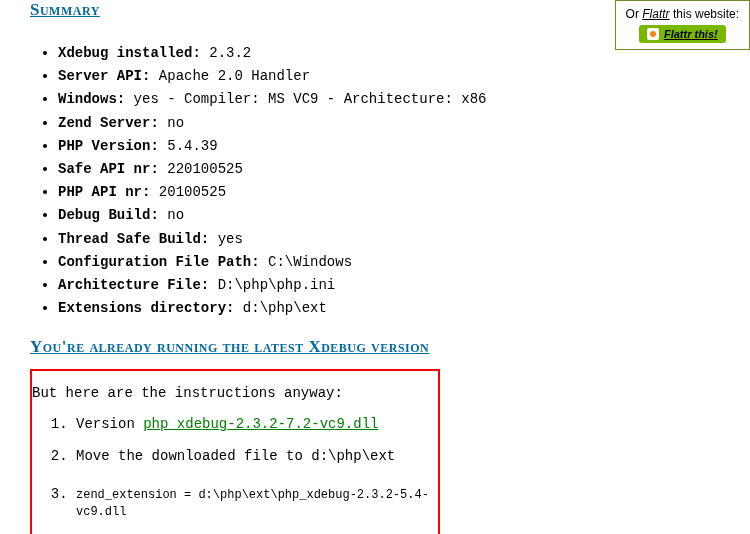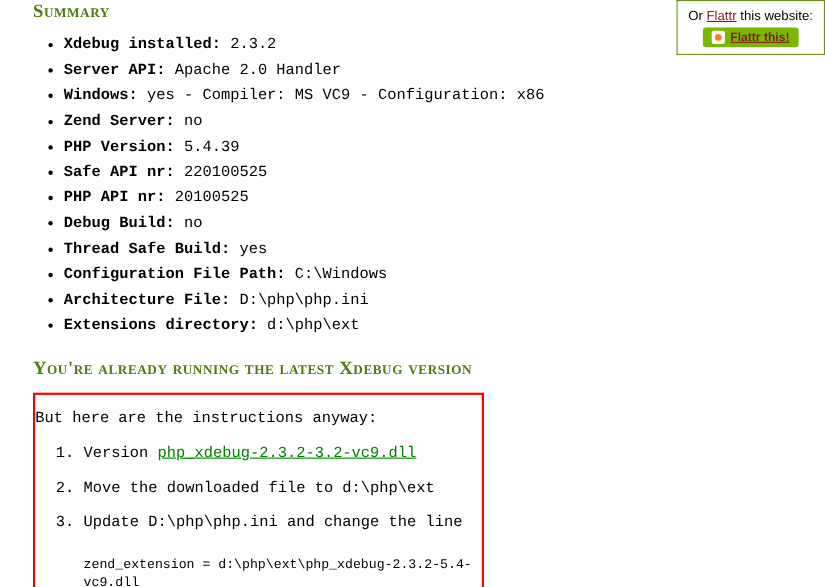--- a/index.html
+++ b/index.html
@@ -20,22 +20,23 @@
       right: 0px;
       top: 0px;
       border: 1px solid #6b8e23;
       padding: 6px 10px;
       font-family: Verdana, sans-serif;
       font-size: 12px;
       text-align: center;
       background: white;
     }
     .flattr-box a {
-      color: #7f1d1d;
+      color: #000000;
       text-decoration: underline;
+      font-style: italic;
     }
     .flattr-button {
       display: inline-flex;
       align-items: center;
       margin-top: 4px;
       background: #7ab800;
       color: white;
       font-size: 11px;
       padding: 3px 8px;
       border-radius: 3px;
@@ -59,31 +60,32 @@
       width: 6px;
       height: 6px;
       background: #f58220;
       border-radius: 50%;
       left: 3px;
       top: 3px;
     }
     h2 {
       font-family: Georgia, serif;
       font-variant: small-caps;
-      color: #4d7c0f;
+      color: #0369a1;
       font-weight: bold;
       letter-spacing: 0.5px;
       font-size: 17px;
       margin-top: 0;
       margin-bottom: 10px;
+      text-decoration: underline;
     }
     ul.summary-list {
       list-style-type: disc;
       padding-left: 28px;
-      margin: 12px 0 20px 0;
+      margin: 24px 0 20px 0;
     }
     ul.summary-list li {
       font-family: "Courier New", monospace;
       font-size: 14px;
       margin: 5px 0;
       line-height: 1.3;
     }
     ul.summary-list li .label {
       font-weight: bold;
     }
@@ -131,42 +133,41 @@
       <span class="dot"></span>
       <span>Flattr this!</span>
     </a>
   </div>
 
   <h2>Summary</h2>
 
   <ul class="summary-list">
     <li><span class="label">Xdebug installed:</span><span> 2.3.2</span></li>
     <li><span class="label">Server API:</span><span> Apache 2.0 Handler</span></li>
-    <li><span class="label">Windows:</span><span> yes - Compiler: MS VC9 - Configuration: x86</span></li>
+    <li><span class="label">Windows:</span><span> yes - Compiler: MS VC9 - Architecture: x86</span></li>
     <li><span class="label">Zend Server:</span><span> no</span></li>
     <li><span class="label">PHP Version:</span><span> 5.4.39</span></li>
     <li><span class="label">Safe API nr:</span><span> 220100525</span></li>
     <li><span class="label">PHP API nr:</span><span> 20100525</span></li>
     <li><span class="label">Debug Build:</span><span> no</span></li>
     <li><span class="label">Thread Safe Build:</span><span> yes</span></li>
     <li><span class="label">Configuration File Path:</span><span> C:\Windows</span></li>
     <li><span class="label">Architecture File:</span><span> D:\php\php.ini</span></li>
     <li><span class="label">Extensions directory:</span><span> d:\php\ext</span></li>
   </ul>
 
   <h2>You're already running the latest Xdebug version</h2>
 
   <div class="instructions-box">
     <div class="intro">But here are the instructions anyway:</div>
     <ol>
       <li>
-        <span>Version </span><a href="#">php_xdebug-2.3.2-3.2-vc9.dll</a>
+        <span>Version </span><a href="#">php_xdebug-2.3.2-7.2-vc9.dll</a>
       </li>
       <li>Move the downloaded file to d:\php\ext</li>
       <li>
-        <span>Update D:\php\php.ini and change the line</span>
         <span class="code-line">zend_extension = d:\php\ext\php_xdebug-2.3.2-5.4-vc9.dll</span>
       </li>
 
     </ol>
   </div>
 
 </div>
 
 </body></html>

